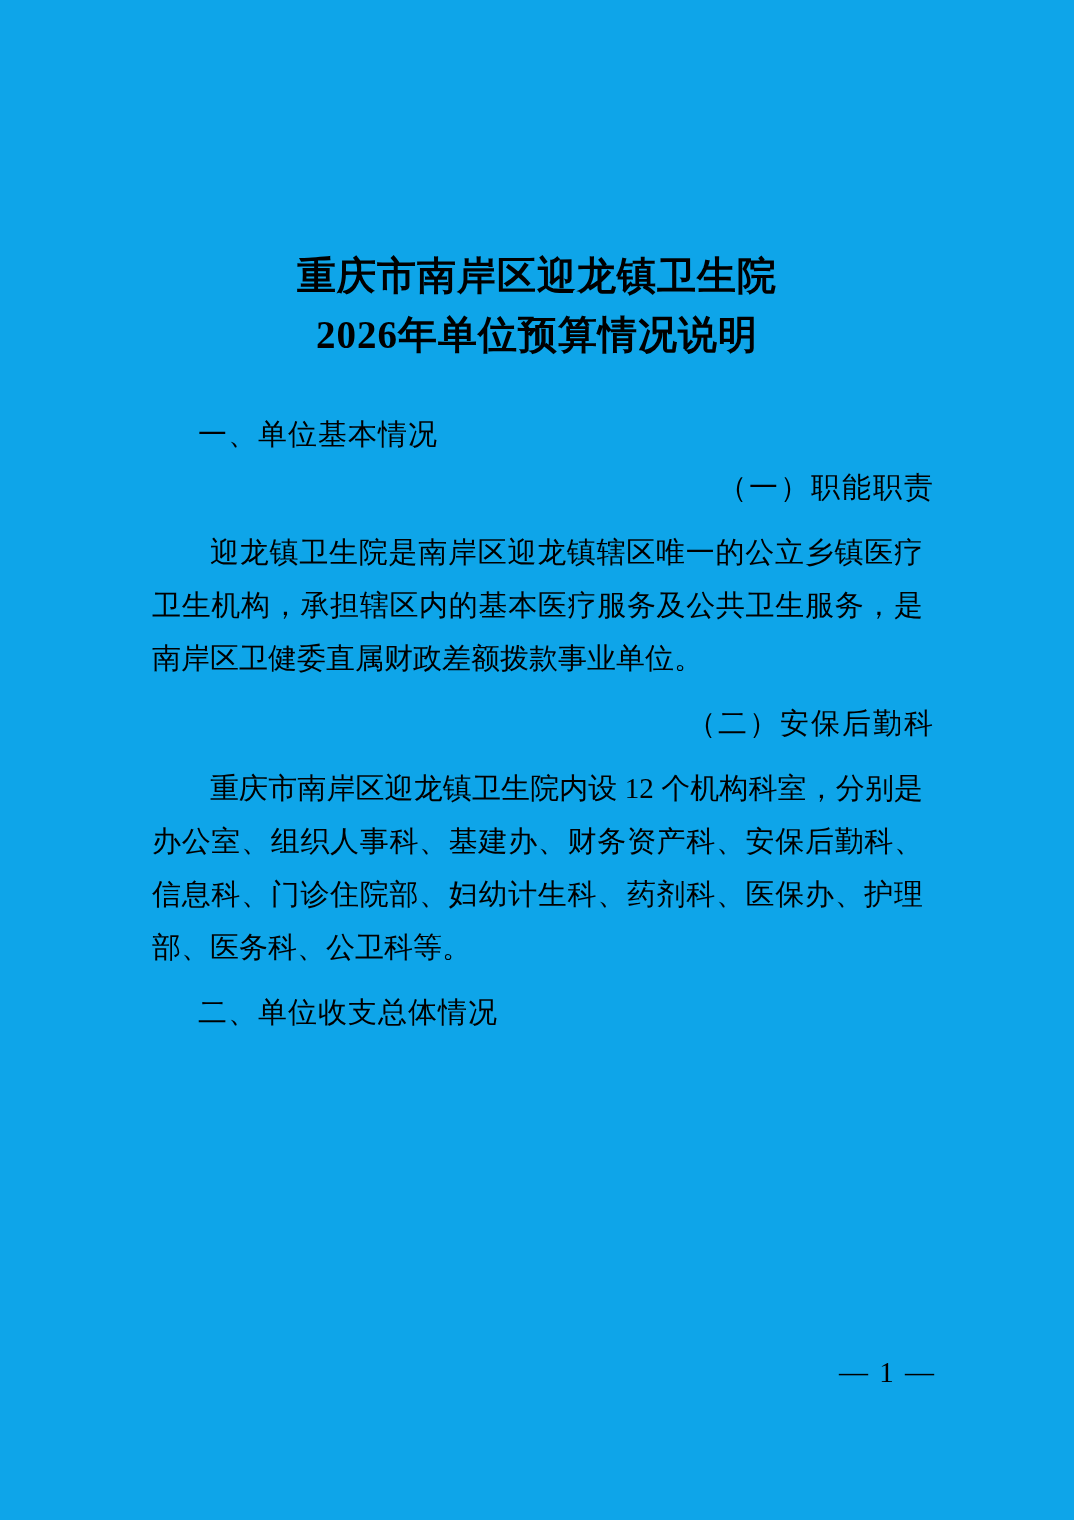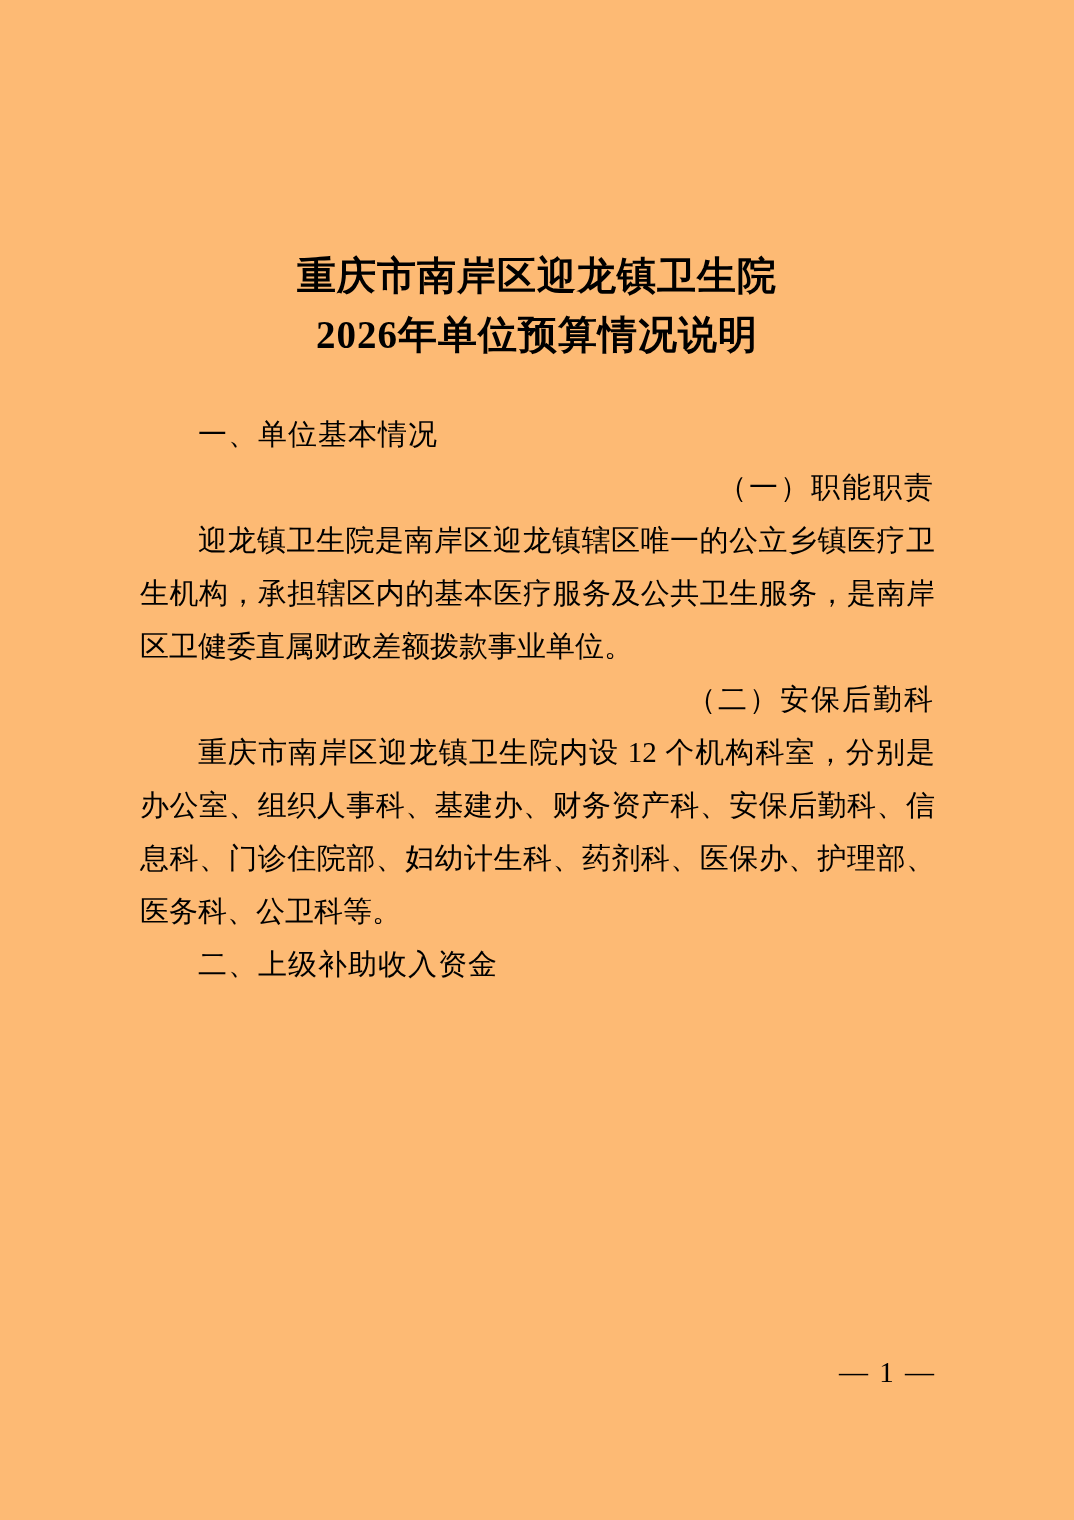--- a/index.html
+++ b/index.html
@@ -10,21 +10,21 @@
     width: 1074px;
     height: 1520px;
     background: #ffffff;
     color: #000000;
     font-family: "Liberation Serif", "DejaVu Serif", serif;
   }
   .page {
     position: relative;
     width: 1074px;
     height: 1520px;
-    background: #fdba74;
+    background: #0ea5e9;
     overflow: hidden;
   }
   .title-block {
     position: absolute;
     top: 246px;
     left: 0;
     width: 100%;
     text-align: center;
     font-weight: bold;
     font-size: 39px;
@@ -46,21 +46,21 @@
     text-indent: 58px;
     letter-spacing: 1px;
   }
   .h2 {
     font-size: 29px;
     text-indent: 58px;
     letter-spacing: 2px;
     text-align: right;
   }
   .para {
-    margin: 0;
+    margin: 12px;
     text-indent: 58px;
     text-align: justify;
     text-justify: inter-ideograph;
     text-align-last: left;
     word-break: break-all;
   }
   .page-number {
     position: absolute;
     top: 1352px;
     right: 138px;
@@ -78,18 +78,18 @@
     <div class="title-line">重庆市南岸区迎龙镇卫生院</div>
     <div class="title-line">2026年单位预算情况说明</div>
   </div>
 
   <div class="content">
     <div class="h1">一、单位基本情况</div>
     <div class="h2">（一）职能职责</div>
     <p class="para">迎龙镇卫生院是南岸区迎龙镇辖区唯一的公立乡镇医疗卫生机构，承担辖区内的基本医疗服务及公共卫生服务，是南岸区卫健委直属财政差额拨款事业单位。</p>
     <div class="h2">（二）安保后勤科</div>
     <p class="para">重庆市南岸区迎龙镇卫生院内设 12 个机构科室，分别是办公室、组织人事科、基建办、财务资产科、安保后勤科、信息科、门诊住院部、妇幼计生科、药剂科、医保办、护理部、医务科、公卫科等。</p>
-    <div class="h1">二、上级补助收入资金</div>
+    <div class="h1">二、单位收支总体情况</div>
   </div>
 
   <div class="page-number">— 1 —</div>
 
 </div>
 
 </body></html>

